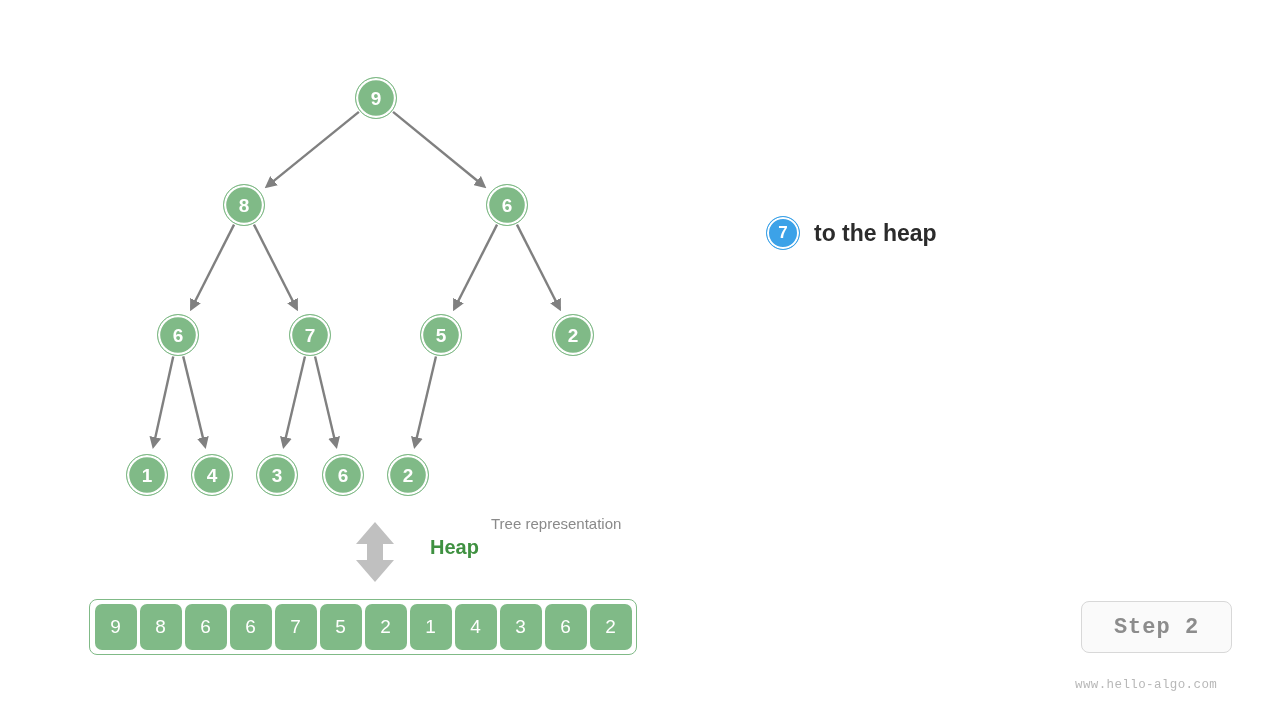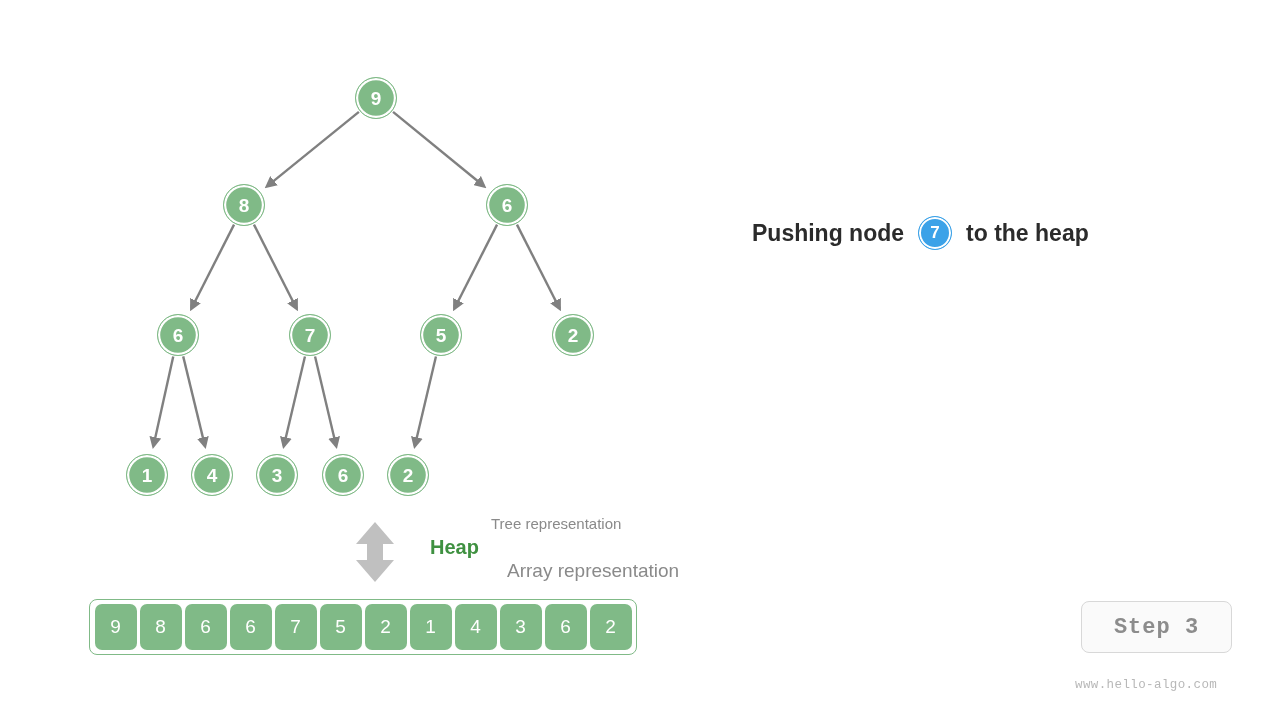--- a/index.html
+++ b/index.html
@@ -251,34 +251,32 @@
       </div>
       <div class="tree-node" style="left: 322px; top: 454px;">
         <span class="nv">6</span>
       </div>
       <div class="tree-node" style="left: 387px; top: 454px;">
         <span class="nv">2</span>
       </div>
     </div>
 
   <div id="caption">
-    <div class="cap-text">Pushing node</div>
     <div class="cap-node">
       <span>7</span>
     </div>
     <div class="cap-text">to the heap</div>
   </div>
 
   <div id="heap-legend">
     <svg id="updown-arrow" width="46" height="64" viewBox="0 0 46 64">
       <path d="M23 2 L42 24 L31 24 L31 40 L42 40 L23 62 L4 40 L15 40 L15 24 L4 24 Z" fill="#c0c0c0"></path>
     </svg>
     <div id="heap-word">Heap</div>
     <div id="tree-rep">Tree representation</div>
-    <div id="array-rep">Array representation</div>
   </div>
 
   <div id="array-wrap">
       <div class="arr-cell">
         <span>9</span>
       </div>
       <div class="arr-cell">
         <span>8</span>
       </div>
       <div class="arr-cell">
@@ -307,18 +305,18 @@
       </div>
       <div class="arr-cell">
         <span>6</span>
       </div>
       <div class="arr-cell">
         <span>2</span>
       </div>
     </div>
 
   <div id="step-box">
-    <span>Step 3</span>
+    <span>Step 2</span>
   </div>
 
   <div id="watermark">www.hello-algo.com</div>
 
 </div>
 
 </body></html>

